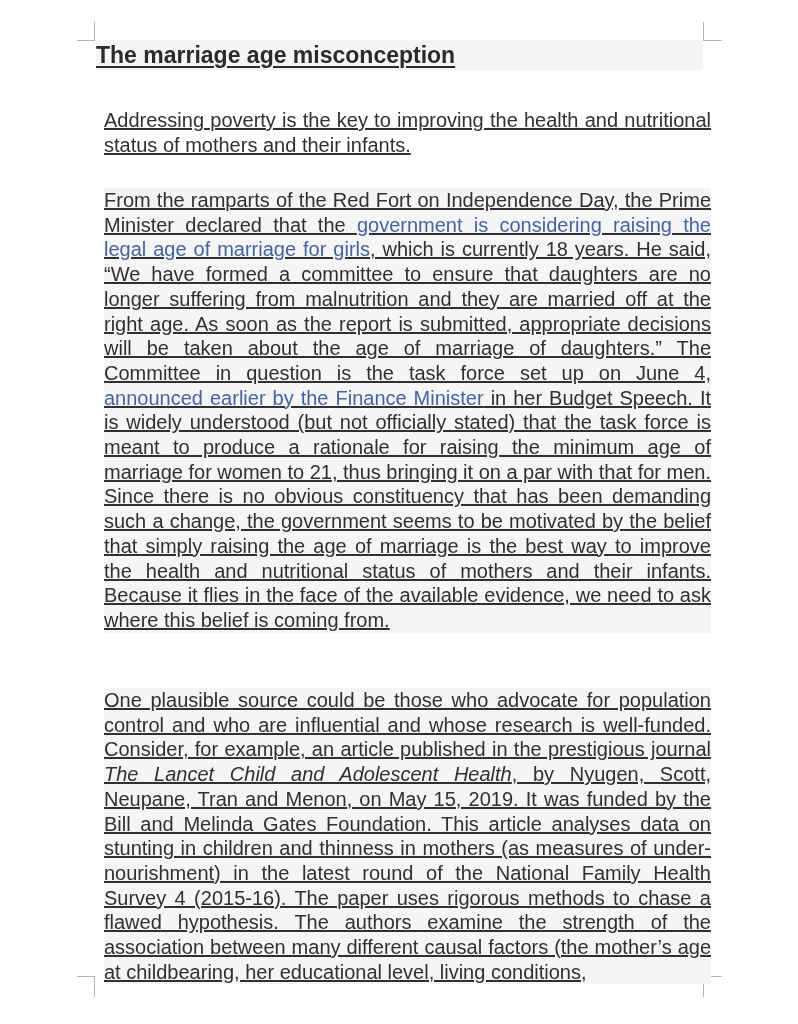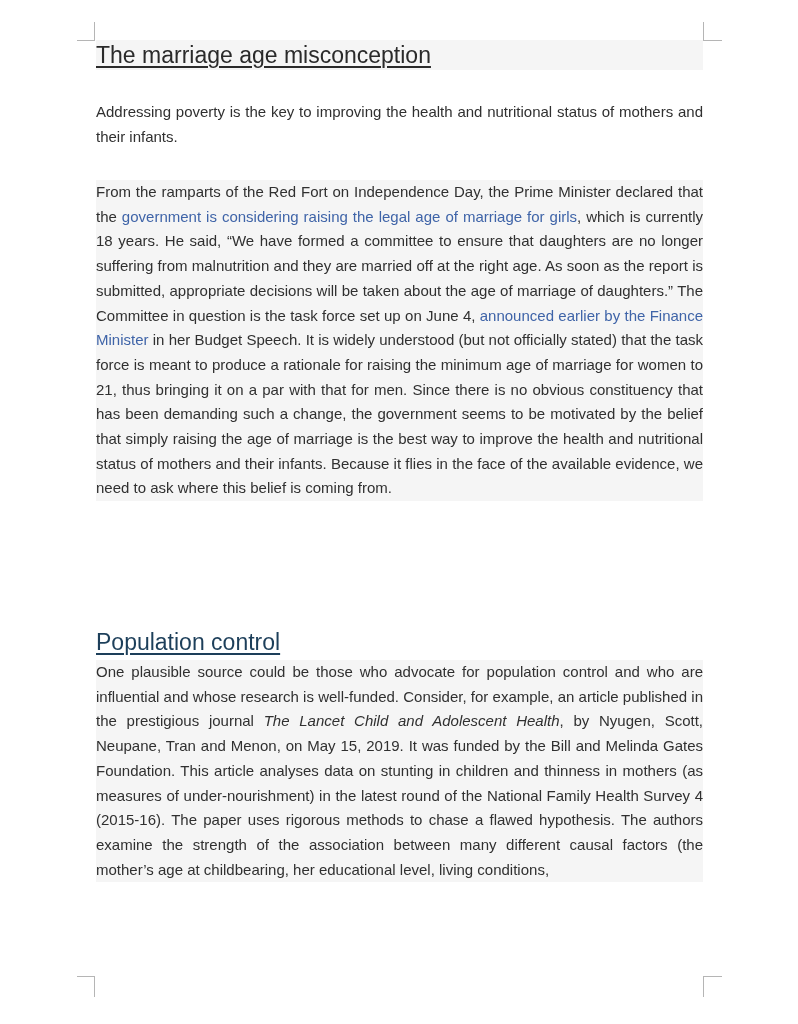--- a/index.html
+++ b/index.html
@@ -12,46 +12,45 @@
   .crop.tr { left:703px; top:22px; width:18px; height:18px; border-left:1px solid #b5b5b5; border-bottom:1px solid #b5b5b5; }
   .crop.bl { left:77px; top:976px; width:17px; height:20px; border-right:1px solid #b5b5b5; border-top:1px solid #b5b5b5; }
   .crop.br { left:703px; top:976px; width:18px; height:20px; border-left:1px solid #b5b5b5; border-top:1px solid #b5b5b5; }
 
   .page { position:absolute; left:96px; top:40px; width:607px; }
   .shade { background:#f5f5f5; }
   h1.title {
     margin:0; font-weight:normal; font-size:23px; line-height:30px; color:#2a2a2a;
     height:30px; padding-top:0;
   }
-  h1.title span { text-decoration:underline; text-decoration-thickness:2px; text-underline-offset:3px; }
+  h1.title span { text-decoration:underline; text-decoration-thickness:2px; text-underline-offset:3px;font-weight:bold; }
   p {
-    margin:0; font-size:15px; line-height:24.7px; text-align:justify; color:#303030;
+    margin:8px; font-size:20px; line-height:24.7px; text-align:justify; color:#303030;text-decoration:underline;
   }
   .p1 { position:absolute; top:60px; width:607px; }
   .p2 { position:absolute; top:140px; width:607px; padding-top:0; }
   .link { color:#3f64a8; }
   h2.sub {
     position:absolute; top:587px; margin:0; font-weight:normal; font-size:23px; line-height:30px;
     color:#1d3f5a;
   }
   h2.sub span { text-decoration:underline; text-decoration-thickness:2px; text-underline-offset:3px; }
-  .p3 { position:absolute; top:620px; width:607px; }
+  .p3 { position:absolute; top:640px; width:607px; }
   em { font-style:italic; }
 </style>
 </head>
 <body>
 
 <div class="crop tl"></div>
 <div class="crop tr"></div>
 <div class="crop bl"></div>
 <div class="crop br"></div>
 
 <div class="page">
   <h1 class="title shade"><span>The marriage age misconception</span></h1>
 
   <p class="p1">Addressing poverty is the key to improving the health and nutritional status of mothers and their infants.</p>
 
   <p class="p2 shade"><span>From the ramparts of the Red Fort on Independence Day, the Prime Minister declared that the </span><span class="link">government is considering raising the legal age of marriage for girls</span><span>, which is currently 18 years. He said, “We have formed a committee to ensure that daughters are no longer suffering from malnutrition and they are married off at the right age. As soon as the report is submitted, appropriate decisions will be taken about the age of marriage of daughters.” The Committee in question is the task force set up on June 4, </span><span class="link">announced earlier by the Finance Minister</span><span> in her Budget Speech. It is widely understood (but not officially stated) that the task force is meant to produce a rationale for raising the minimum age of marriage for women to 21, thus bringing it on a par with that for men. Since there is no obvious constituency that has been demanding such a change, the government seems to be motivated by the belief that simply raising the age of marriage is the best way to improve the health and nutritional status of mothers and their infants. Because it flies in the face of the available evidence, we need to ask where this belief is coming from.</span></p>
 
-  <h2 class="sub"><span>Population control</span></h2>
 
   <p class="p3 shade"><span>One plausible source could be those who advocate for population control and who are influential and whose research is well-funded. Consider, for example, an article published in the prestigious journal </span><em>The Lancet Child and Adolescent Health</em><span>, by Nyugen, Scott, Neupane, Tran and Menon, on May 15, 2019. It was funded by the Bill and Melinda Gates Foundation. This article analyses data on stunting in children and thinness in mothers (as measures of under-nourishment) in the latest round of the National Family Health Survey 4 (2015-16). The paper uses rigorous methods to chase a flawed hypothesis. The authors examine the strength of the association between many different causal factors (the mother’s age at childbearing, her educational level, living conditions,</span></p>
 </div>
 
 </body></html>

